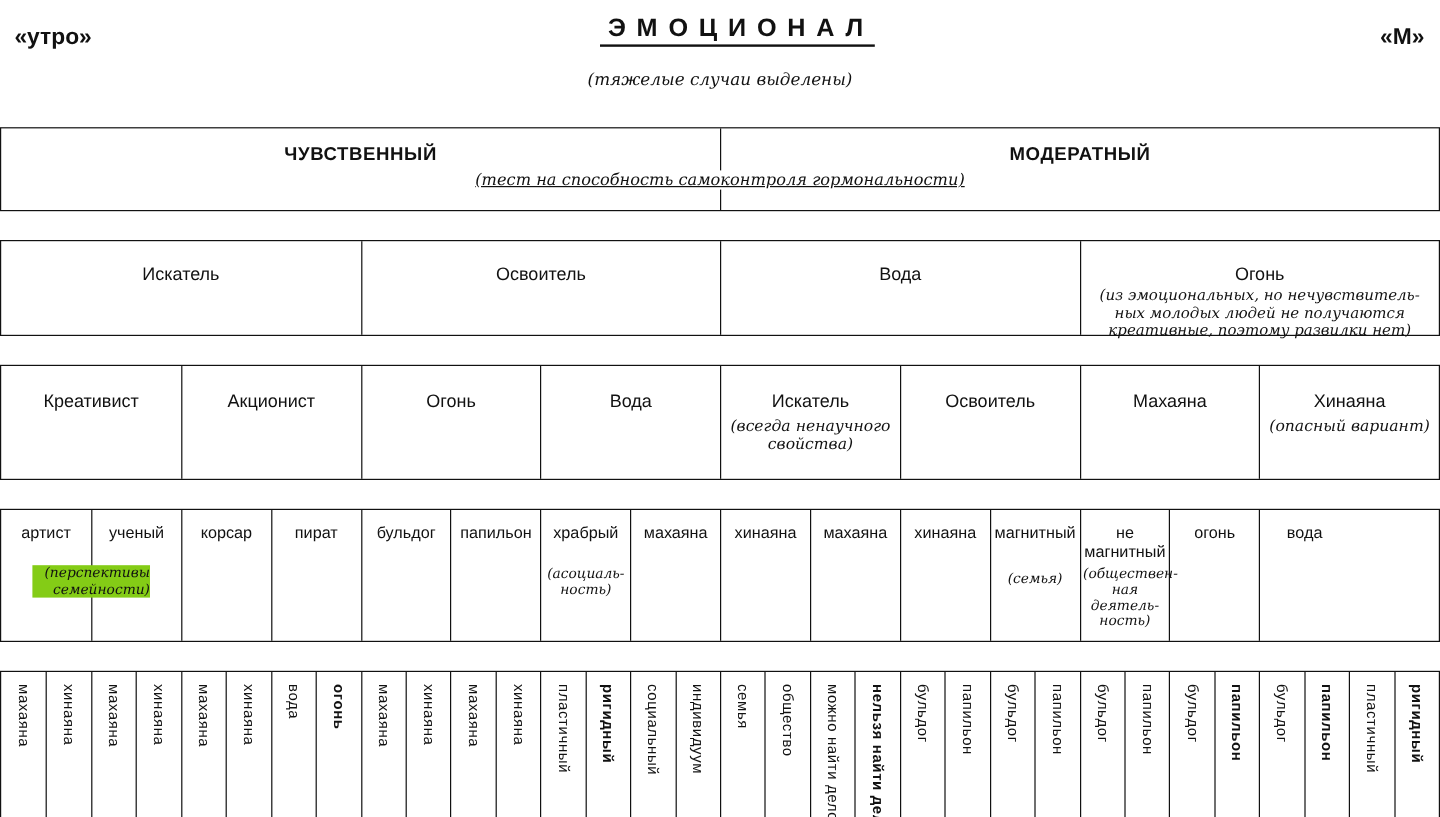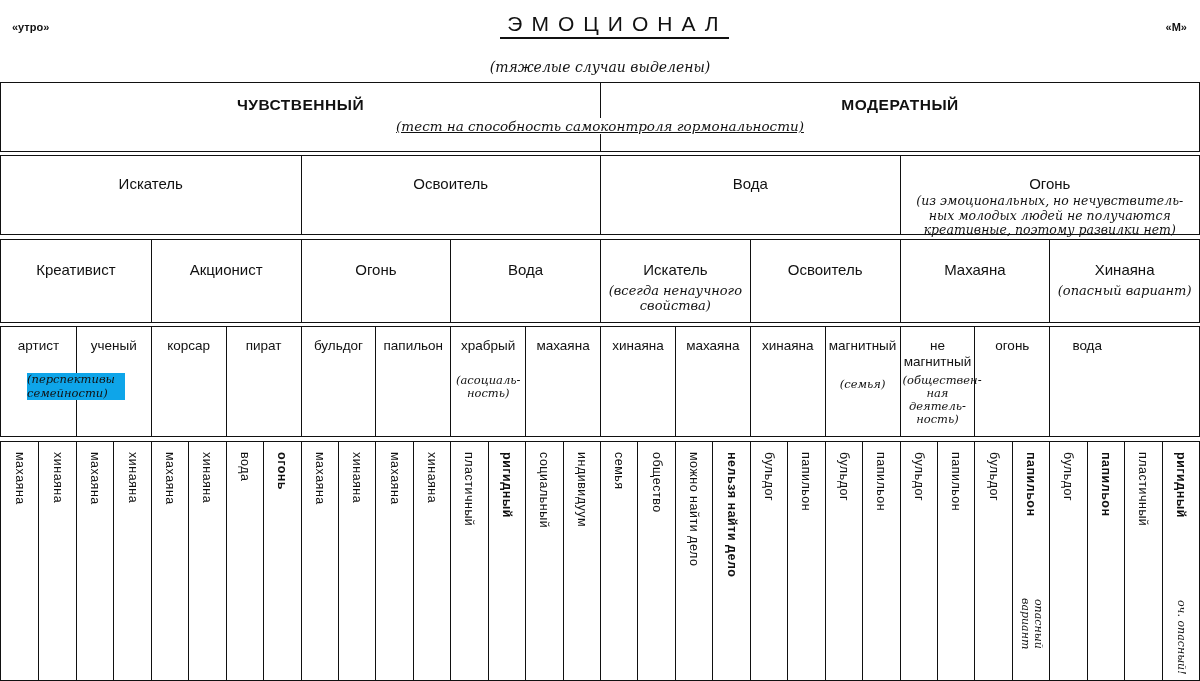--- a/index.html
+++ b/index.html
@@ -2,53 +2,53 @@
 <html><head>
 <meta charset="utf-8">
 <style>
   * { box-sizing: border-box; margin: 0; padding: 0; }
   html,body { background:#fff; }
   body { font-family:"Liberation Sans", sans-serif; color:#111; }
   #page { width:1200px; height:681px; position:relative; background:#fff; overflow:hidden; }
 
   
   .hdr { position:relative; height:82px; }
-  .corner { position:absolute; top:21px; font-weight:bold; font-size:11px; }
+  .corner { position:absolute; top:21px; font-weight:bold; font-size:19px; }
   .corner.l { left:12px; }
   .corner.r { right:13px; }
   .titlewrap { text-align:center; padding-top:12px; }
-  .title { display:inline-block; font-weight:normal; font-size:21px; letter-spacing:9px; margin-right:-9px;
+  .title { display:inline-block; font-weight:bold; font-size:21px; letter-spacing:9px; margin-right:-9px;
            border-bottom:2.5px solid #111; padding:0 1px 1px 7px;margin-left:20px; }
   .subtitle { font-family:"DejaVu Serif", serif; font-style:italic; font-size:14px; margin-top:20px; text-align:center; }
 
   
-  .row { border:1.5px solid #111; display:flex; position:relative; background:#fff; width:1200px; }
+  .row { border:1.5px solid #111; display:flex; position:relative; background:#fff; width:1200px;margin-top:24px; }
   .r1 { height:70px; margin-bottom:3px; }
   .r2 { height:80px; margin-bottom:4px; }
-  .r3 { height:84px; margin-bottom:3px; }
+  .r3 { height:96px; margin-bottom:3px; }
   .r4 { height:111px; margin-bottom:4px; }
   .r5 { height:240px; }
 
   .cell { border-left:1.5px solid #111; text-align:center; position:relative; }
   .cell:first-child { border-left:none; }
   .c1 { width:50%; padding-top:13px; font-weight:bold; font-size:15.5px; letter-spacing:.5px; }
   .c2 { width:25%; padding-top:19px; font-size:15px; }
   .c3 { width:12.5%; padding-top:21px; font-size:15px; }
   .c4 { width:6.25%; padding-top:11px; font-size:13.5px; line-height:15.5px; }
   .c5 { width:3.125%; display:flex; justify-content:center; align-items:flex-start; padding-top:10px; }
 
   .ser { font-family:"DejaVu Serif", serif; font-style:italic; }
   .r1sub { position:absolute; top:35px; left:50%; transform:translateX(-50%); background:#fff; z-index:2;
            padding:0 8px; font-size:13.5px; text-decoration:underline; white-space:nowrap;text-align:center; }
   .n2 { font-size:12.5px; line-height:14.5px; margin-top:2px; }
   .n3 { font-size:13px; line-height:15px; margin-top:5px; padding:0 3px; }
   .note4 { position:absolute; top:47px; left:2px; right:2px; font-size:11.5px; line-height:13px; }
   .note4.semya { top:51px;text-align:center; }
-  .spannote { position:absolute; top:46px; left:75px; transform:translateX(-50%); width:98px; background:#0ea5e9;
-              z-index:2; font-size:11.5px; line-height:13.5px; text-align:left; }
+  .spannote { position:absolute; top:46px; left:75px; transform:translateX(-50%); width:98px; background:#84cc16;
+              z-index:2; font-size:11.5px; line-height:13.5px; text-align:right; }
   .blk { display:block; }
 
   
   .vt { writing-mode:vertical-rl; font-size:12.5px; letter-spacing:.5px; }
   .vt.b { font-weight:bold; }
   .vnote { position:absolute; bottom:14px; left:50%; transform:translateX(-50%); writing-mode:vertical-rl;
            height:84px; font-size:11px; line-height:12.5px; }
   .vnote.one { height:auto; bottom:5px; white-space:nowrap; }
 </style>
 </head>

